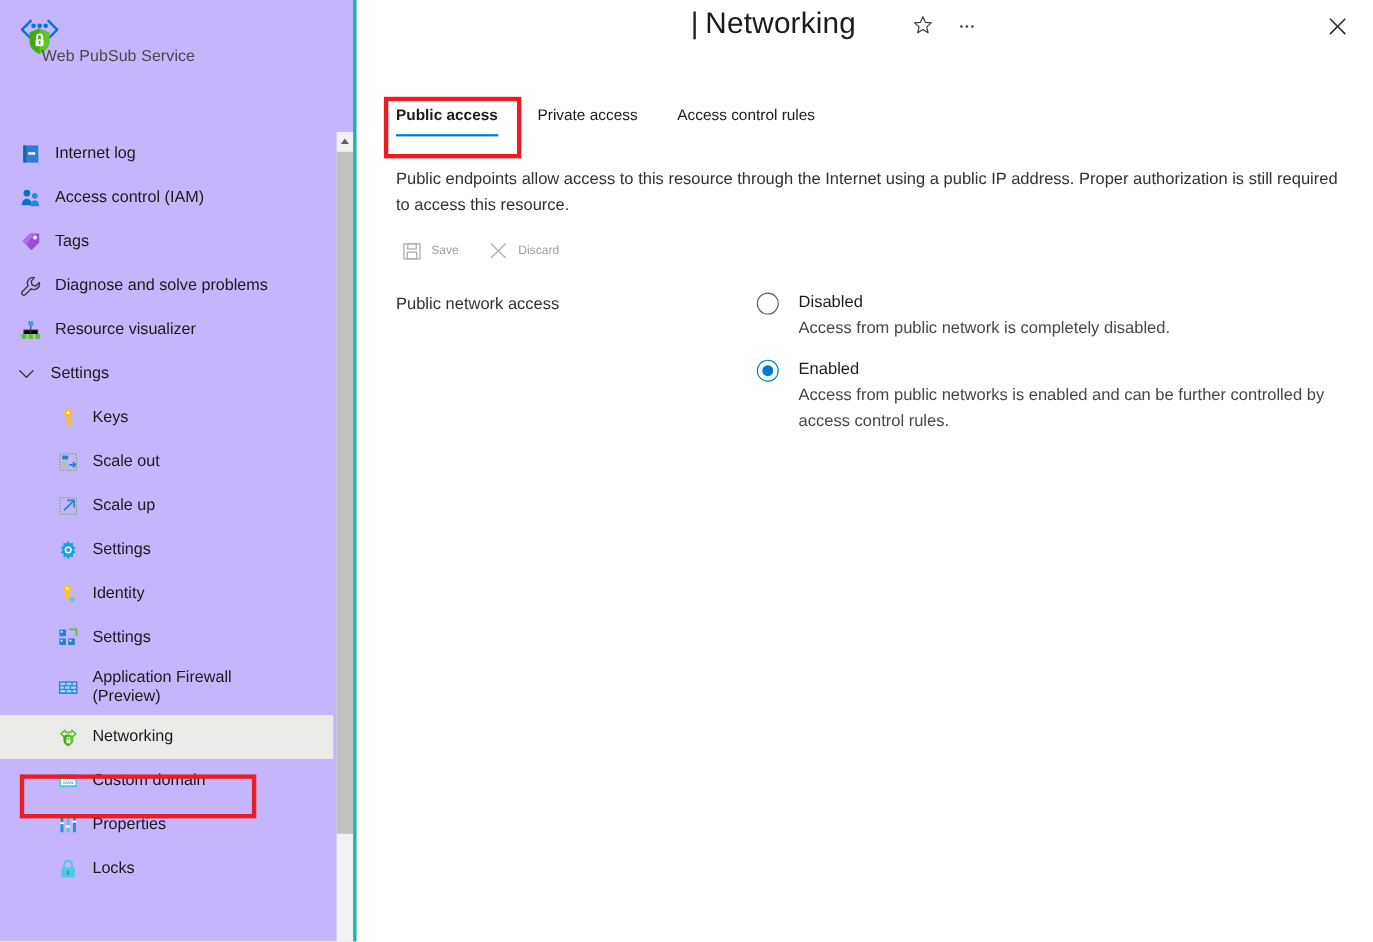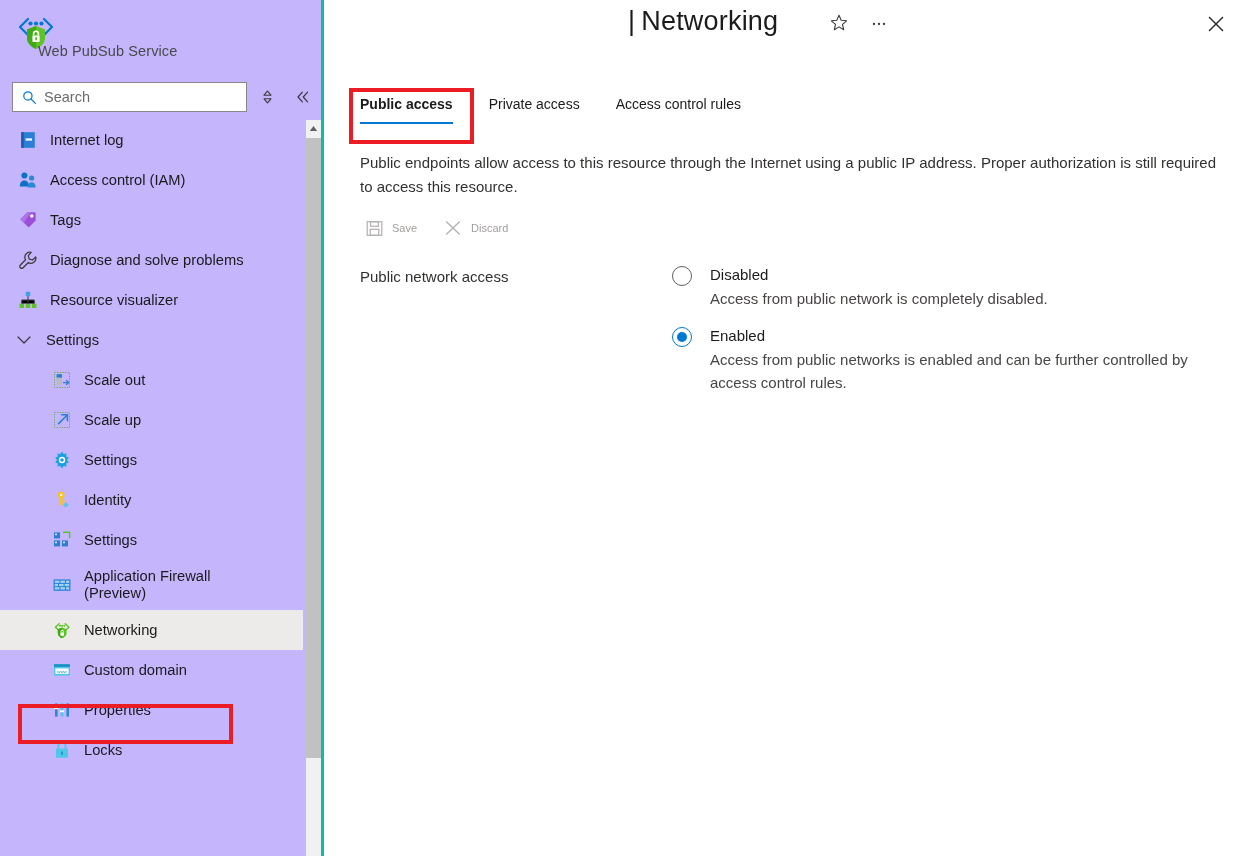--- a/index.html
+++ b/index.html
@@ -151,21 +151,21 @@
   .cmd {
     display: flex; align-items: center; gap: 8px;
     font-size: 11px; color: #a19f9d;
   }
   .cmd .cic { display:flex; align-items:center; justify-content:center; width:20px; height:20px;}
 
   .field-label {
     position: absolute; left: 360px; top: 268px;
     font-size: 15px; color: #323130;
   }
-  .radio-group { position: absolute; left: 672px; top: 264px; width: 560px; }
+  .radio-group { position: absolute; left: 688px; top: 264px; width: 560px; }
   .radio-row { position: relative; padding-left: 38px; margin-bottom: 15px; }
   .radio-mark {
     position: absolute; left: 0; top: 2px;
     width: 20px; height: 20px; border-radius: 50%;
     border: 1.6px solid #605e5c; background: #fff;
   }
   .radio-row.checked .radio-mark { border-color: #0078d4; border-width: 1.6px; }
   .radio-row.checked .radio-mark::after {
     content: ""; position: absolute; left: 4px; top: 4px;
     width: 10px; height: 10px; border-radius: 50%; background: #0078d4;
@@ -196,43 +196,20 @@
           <path d="M22 16 L13 19.5 L13 28 C13 33.5 17.5 37 22 39 Z" fill="#3faa14"></path>
 
           <rect x="18.4" y="25.6" width="7.2" height="6.4" rx="1" fill="#ffffff"></rect>
           <path d="M19.6 25.6 L19.6 23.6 A2.4 2.4 0 0 1 24.4 23.6 L24.4 25.6" fill="none" stroke="#ffffff" stroke-width="1.6"></path>
           <rect x="21.3" y="27.2" width="1.5" height="3" fill="#3faa14"></rect>
         </svg>
       </div>
       <div class="brand-name">Web PubSub Service</div>
     </div>
 
-    <div class="search-row">
-      <div class="search-box">
-        <span class="search-ic">
-          <svg width="15" height="15" viewBox="0 0 16 16">
-            <circle cx="6.3" cy="6.3" r="4.4" fill="none" stroke="#0078d4" stroke-width="1.3"></circle>
-            <line x1="9.6" y1="9.6" x2="14.3" y2="14.3" stroke="#0078d4" stroke-width="1.3" stroke-linecap="round"></line>
-          </svg>
-        </span>
-        <input class="search-input" type="text" placeholder="Search" style="">
-      </div>
-      <div class="chev-btn sortbtn">
-        <svg width="13" height="16" viewBox="0 0 13 16">
-          <path d="M6.5 2.2 L10 6.2 L3 6.2 Z" fill="none" stroke="#3b3b3b" stroke-width="1.1" stroke-linejoin="round"></path>
-          <path d="M6.5 13.8 L10 9.8 L3 9.8 Z" fill="none" stroke="#3b3b3b" stroke-width="1.1" stroke-linejoin="round"></path>
-        </svg>
-      </div>
-      <div class="chev-btn collapsebtn">
-        <svg width="16" height="16" viewBox="0 0 16 16">
-          <path d="M7.4 3.2 L3 8 L7.4 12.8" fill="none" stroke="#3b3b3b" stroke-width="1.25" stroke-linecap="round" stroke-linejoin="round"></path>
-          <path d="M12.6 3.2 L8.2 8 L12.6 12.8" fill="none" stroke="#3b3b3b" stroke-width="1.25" stroke-linecap="round" stroke-linejoin="round"></path>
-        </svg>
-      </div>
-    </div>
 
     <div class="navwrap">
       <div class="navlist" id="navlist">
           <div class="nav-item">
             <span class="ic">
               <svg width="20" height="20" viewBox="0 0 20 20">
                 <rect x="3.2" y="2.2" width="13.6" height="15.6" fill="#2a7fd4"></rect>
                 <rect x="3.2" y="2.2" width="2.6" height="15.6" fill="#1a5fa8"></rect>
                 <rect x="7.6" y="8.4" width="6.4" height="2.2" fill="#ffffff"></rect>
               </svg>
@@ -280,20 +257,32 @@
             </span>
             <span class="nav-label">Resource visualizer</span>
           </div>
           <div class="nav-item group">
             <span class="ic">
               <svg width="20" height="20" viewBox="0 0 20 20">
                 <path d="M4 7 L10 13 L16 7" fill="none" stroke="#3b3b3b" stroke-width="1.3" stroke-linecap="round" stroke-linejoin="round"></path>
               </svg>
             </span>
             <span class="nav-label">Settings</span>
+          </div>
+          <div class="nav-item child">
+            <span class="ic">
+              <svg width="20" height="20" viewBox="0 0 20 20">
+                <circle cx="10" cy="5.4" r="3.5" fill="#ffc20e"></circle>
+                <circle cx="10" cy="5.4" r="1.3" fill="#ffffff"></circle>
+                <rect x="8.7" y="8.2" width="2.6" height="9.4" fill="#ffc20e"></rect>
+                <rect x="11.3" y="11.4" width="2.4" height="1.9" fill="#ffc20e"></rect>
+                <rect x="11.3" y="14.6" width="2" height="1.8" fill="#ffc20e"></rect>
+              </svg>
+            </span>
+            <span class="nav-label">Keys</span>
           </div>
           <div class="nav-item child">
             <span class="ic">
               <svg width="20" height="20" viewBox="0 0 20 20">
                 <rect x="2.5" y="2.5" width="15" height="15" fill="none" stroke="#6aa84f" stroke-width="0.9" stroke-dasharray="1.4,1.2"></rect>
                 <rect x="4.6" y="4.2" width="5.4" height="11" fill="#b8bcc0"></rect>
                 <rect x="4.6" y="4.2" width="5.4" height="3.4" fill="#2a7fd4"></rect>
                 <path d="M11.4 12.6 L16.4 12.6 M14.5 10.6 L16.7 12.6 L14.5 14.6" fill="none" stroke="#2a7fd4" stroke-width="1.4" stroke-linecap="round" stroke-linejoin="round"></path>
               </svg>
             </span>

